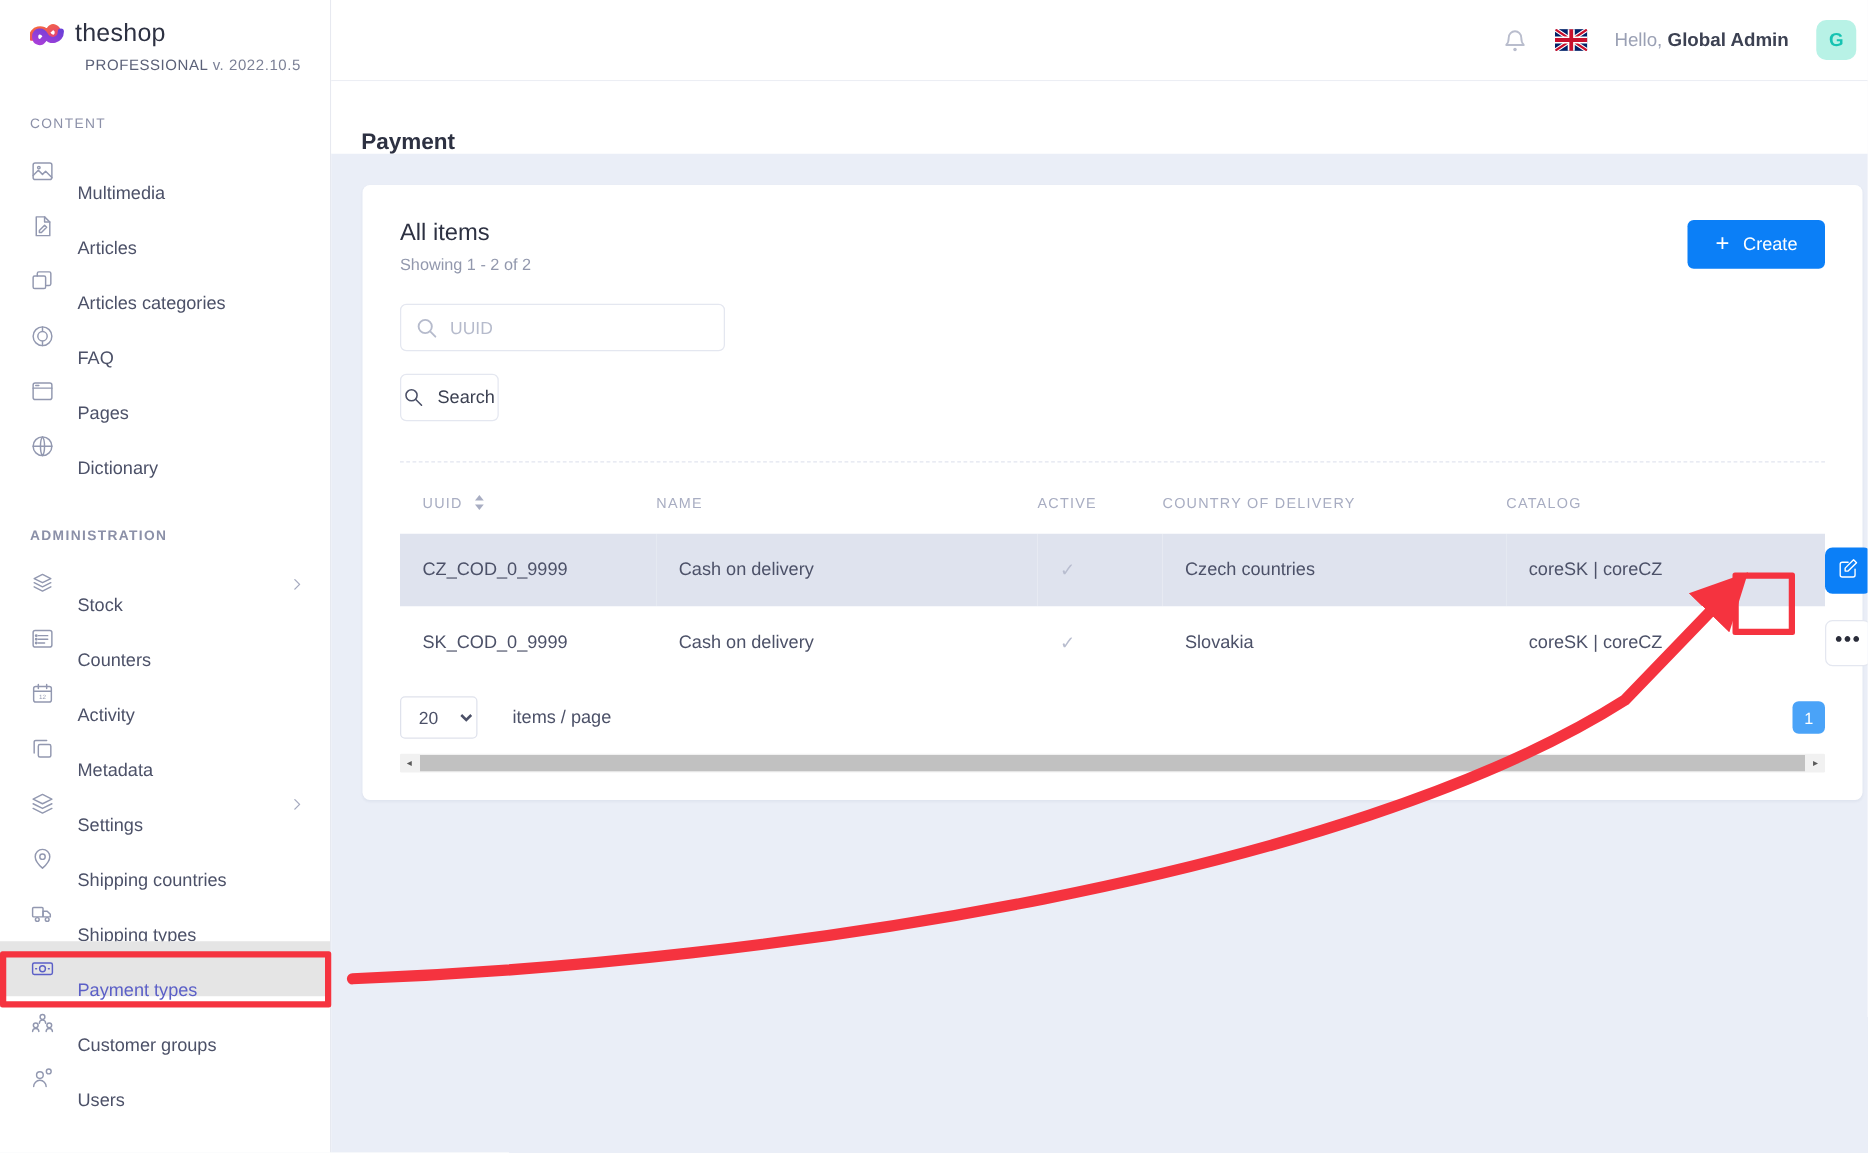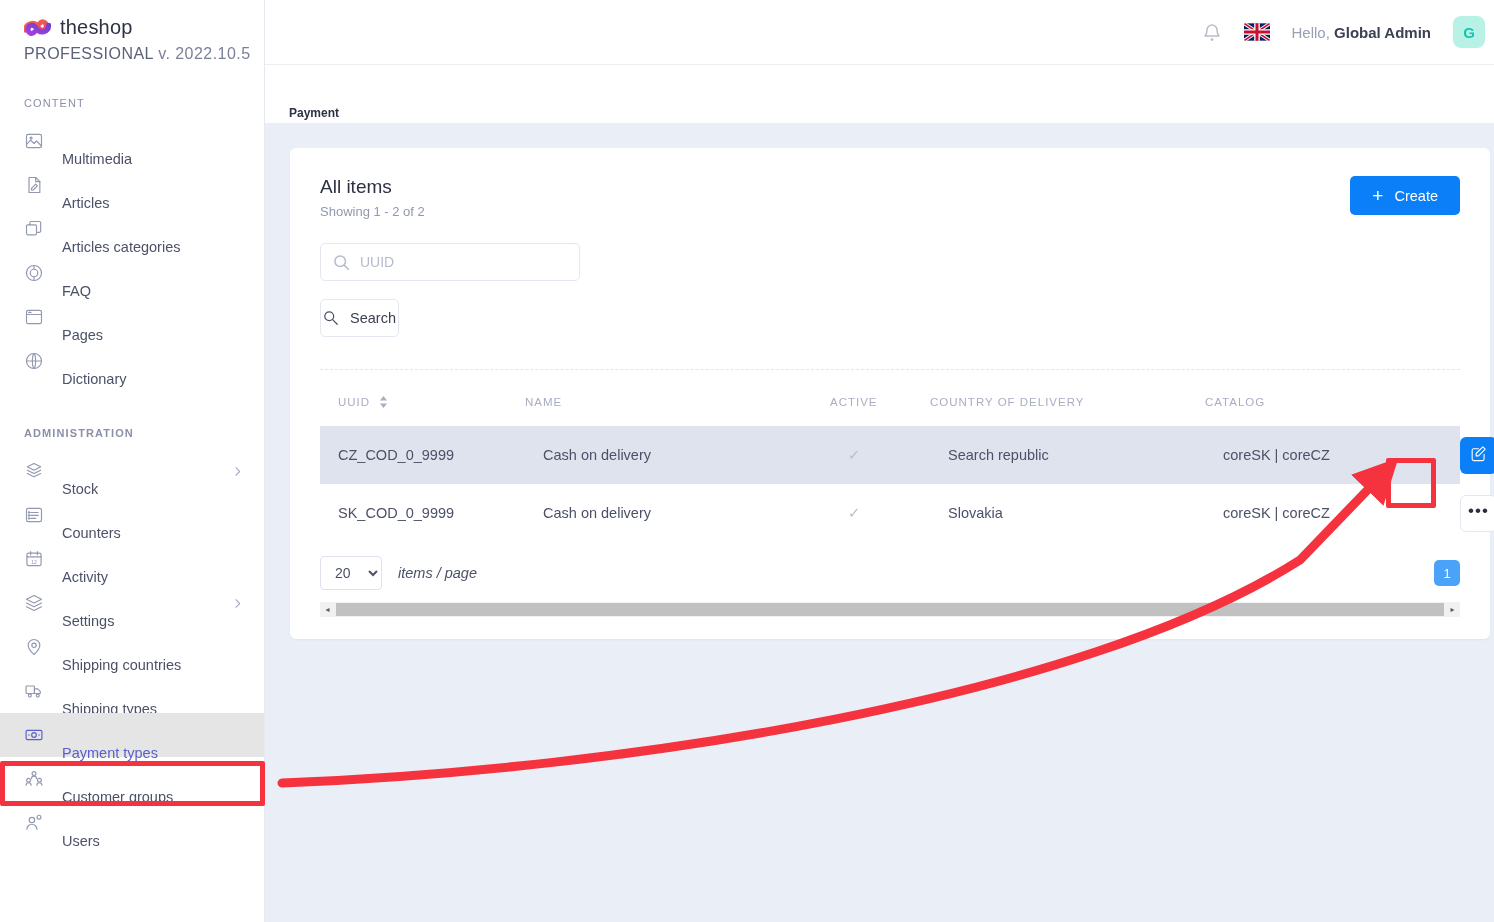--- a/index.html
+++ b/index.html
@@ -13,21 +13,21 @@
   
   .sidebar {
     width: 265px; height: 922px; background: #ffffff;
     border-right: 1px solid #e7e9f0; flex: 0 0 265px;
     position: relative; overflow: hidden;
   }
   .brand { padding: 16px 0 0 24px; }
   .brand-row { display: flex; align-items: center; gap: 8px; }
   .brand-mark { width: 28px; height: 22px; flex: 0 0 28px; }
   .brand-name { font-size: 20px; color: #2d3142; letter-spacing: .2px; }
-  .brand-sub { margin-top: 6px; font-size: 16px; color: #5b6178; letter-spacing: .45px; }
+  .brand-sub { margin-top: 6px; font-size: 12px; color: #5b6178; letter-spacing: .45px; margin-left: 44px; }
   .brand-sub .ver { color: #7b8096; }
 
   .nav-section {
     font-size: 11px; letter-spacing: 1.1px; color: #8b90a8;
     padding: 0 0 0 24px; margin-top: 34px; margin-bottom: 10px;
   }
   .nav-section.admin { margin-top: 44px; font-weight: bold; }
 
   .nav-item {
     display: flex; align-items: center; height: 44px;
@@ -55,21 +55,21 @@
   .avatar {
     width: 32px; height: 32px; border-radius: 8px; background: #b8f2e6;
     color: #17c3b2; font-size: 15px; font-weight: 600;
     display: flex; align-items: center; justify-content: center; cursor: pointer;
   }
 
   .pagetitle-bar {
     height: 58px; background: #fff; display: flex; align-items: center;
     padding-left: 24px; flex: 0 0 58px;
   }
-  .pagetitle { font-size: 12px; color: #2d3142; margin-top: 38px; }
+  .pagetitle { font-size: 18px; color: #2d3142; margin-top: 38px; }
 
   .content { flex: 1; background: #eaeef7; padding: 25px 25px 0 25px; overflow: hidden; }
 
   .card {
     background: #fff; border-radius: 6px; padding: 28px 30px 22px 30px;
     box-shadow: 0 1px 2px rgba(40,50,90,.05);
   }
   .card-head { display: flex; align-items: flex-start; }
   .card-title { font-size: 19px; color: #2d3142; }
   .card-sub { font-size: 13px; color: #9298ad; margin-top: 6px; }
@@ -133,21 +133,21 @@
     justify-content: center; cursor: pointer; color: #2a2d3a;
     font-size: 17px; letter-spacing: 1px; line-height: 0; padding-bottom: 4px;
   }
 
   .foot { display: flex; align-items: center; margin-top: 14px; }
   .per-page-sel {
     height: 34px; border: 1px solid #dfe2ec; border-radius: 4px; background: #fff;
     font-size: 14px; color: #4c5168; padding: 0 6px 0 10px;
     font-family: "Liberation Sans", sans-serif; cursor: pointer;
   }
-  .per-page-label { font-size: 14.5px; color: #4c5168; margin-left: 16px; font-style: italic; }
+  .per-page-label { font-size: 14.5px; color: #4c5168; margin-left: 28px; }
   .page-num {
     margin-left: auto; width: 26px; height: 26px; border-radius: 5px; background: #4aa3f8;
     color: #fff; font-size: 13px; display: flex; align-items: center; justify-content: center;
     cursor: pointer;
   }
 
   .hscroll {
     margin-top: 12px; height: 15px; background: #f1f1f1; display: flex; align-items: center;
     border-radius: 1px;
   }
@@ -288,20 +288,29 @@
               <rect x="3.5" y="5" width="17" height="15" rx="2"></rect>
               <path d="M3.5 9.5h17M8 3v4M16 3v4"></path>
               <text x="12" y="17.5" font-size="6" text-anchor="middle" fill="currentColor" stroke="none" font-family="Liberation Sans">12</text>
             </svg>
           </span>
           <span class="lbl">Activity</span>
         </div>
         <div class="nav-item">
           <span class="ico">
             <svg viewBox="0 0 24 24" fill="none" stroke="currentColor" stroke-width="1.4" stroke-linecap="round" stroke-linejoin="round">
+              <rect x="8" y="8" width="12" height="12" rx="1.5"></rect>
+              <path d="M4 16V5.5A1.5 1.5 0 0 1 5.5 4H16"></path>
+            </svg>
+          </span>
+          <span class="lbl">Metadata</span>
+        </div>
+        <div class="nav-item">
+          <span class="ico">
+            <svg viewBox="0 0 24 24" fill="none" stroke="currentColor" stroke-width="1.4" stroke-linecap="round" stroke-linejoin="round">
               <path d="M12 3l9 4.5-9 4.5-9-4.5L12 3z"></path>
               <path d="M3 12l9 4.5L21 12"></path>
               <path d="M3 16.5L12 21l9-4.5"></path>
             </svg>
           </span>
           <span class="lbl">Settings</span>
           <span class="chev">
             <svg width="13" height="13" viewBox="0 0 24 24" fill="none" stroke="currentColor" stroke-width="2" stroke-linecap="round" stroke-linejoin="round">
               <path d="M9 5l7 7-7 7"></path>
             </svg>
@@ -446,21 +455,21 @@
               <th class="col-country">COUNTRY OF DELIVERY</th>
               <th class="col-catalog">CATALOG</th>
               <th class="col-act"></th>
             </tr>
           </thead>
           <tbody id="tbody-root">
               <tr class="row-hover">
                 <td class="col-uuid">CZ_COD_0_9999</td>
                 <td class="cell-pad">Cash on delivery</td>
                 <td class="c-check cell-pad">✓</td>
-                <td class="cell-pad">Search republic</td>
+                <td class="cell-pad">Czech countries</td>
                 <td class="cell-pad">coreSK | coreCZ</td>
                 <td class="act-cell"><button class="btn-edit">
                     <span><svg viewBox="0 0 24 24" width="19" height="19" fill="none" stroke="currentColor" stroke-width="1.4" stroke-linecap="round" stroke-linejoin="round">
                         <path d="M19 13v6a2 2 0 0 1-2 2H6a2 2 0 0 1-2-2V8a2 2 0 0 1 2-2h6"></path>
                         <path d="M17.5 3.5l3 3L12 15H9v-3z"></path>
                       </svg></span>
                   </button></td>
               </tr>
               <tr class="">
                 <td class="col-uuid">SK_COD_0_9999</td>

